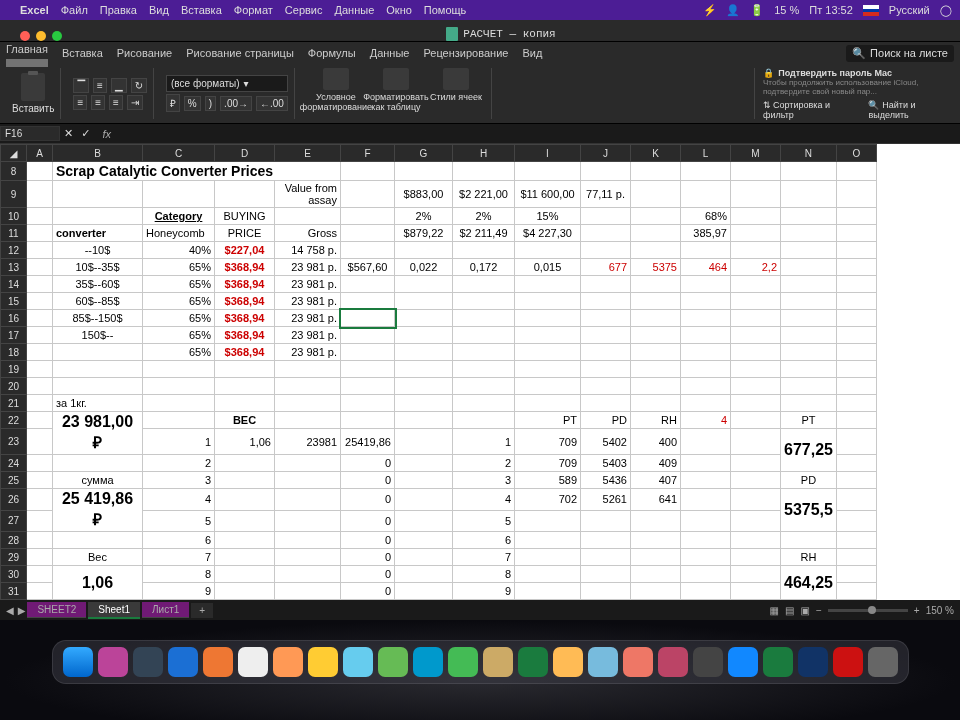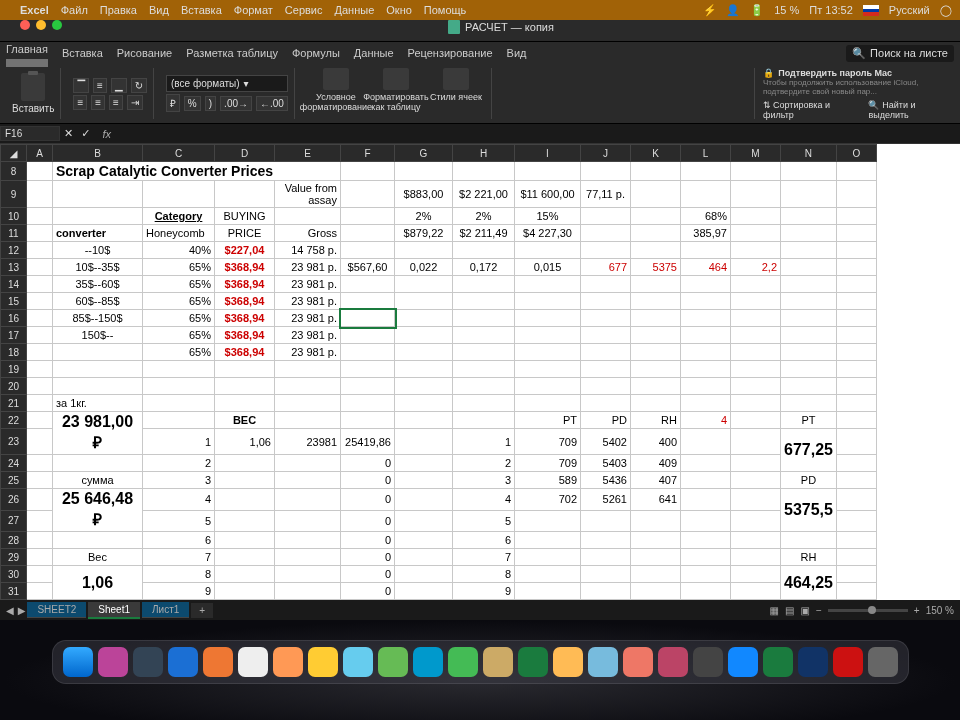--- a/index.html
+++ b/index.html
@@ -1,26 +1,26 @@
 <!DOCTYPE html>
 <html><head>
 <meta charset="utf-8">
 <style>
   * { box-sizing: border-box; margin: 0; padding: 0; }
   body { font-family: Arial, sans-serif; background: #1a1a1a; width: 960px; height: 720px; overflow: hidden; font-size: 11px; color: #ddd; }
   
   
-  .menubar { background: #a16207; height: 20px; display: flex; align-items: center; padding: 0 8px; gap: 12px; font-size: 11px; }
+  .menubar { background: #4c1d95; height: 20px; display: flex; align-items: center; padding: 0 8px; gap: 12px; font-size: 11px; }
   .apple-logo { font-size: 13px; }
   .menubar-item { color: #ddd; cursor: default; }
   .menubar-right { margin-left: auto; display: flex; gap: 10px; align-items: center; }
   .flag { width: 16px; height: 11px; background: linear-gradient(#fff 33%, #0039a6 33% 66%, #d52b1e 66%); display: inline-block; }
   
   
-  .titlebar { background: #2a2a2a; height: 22px; display: flex; align-items: flex-start; padding: 0 20px; border-bottom: 1px solid #000; }
+  .titlebar { background: #2a2a2a; height: 22px; display: flex; align-items: flex-end; padding: 0 20px; border-bottom: 1px solid #000; font-family: Liberation Mono, monospace; }
   .traffic { display: flex; gap: 6px; }
   .dot { width: 10px; height: 10px; border-radius: 50%; }
   .dot.r { background: #ff5f57; } .dot.y { background: #febc2e; } .dot.g { background: #28c840; }
   .doc-title { margin: 0 auto; display: flex; align-items: center; gap: 5px; font-size: 11px; }
   .doc-icon { width: 12px; height: 14px; background: #4a8; border-radius: 1px; }
   
   
   .ribbon-tabs { background: #2a2a2a; height: 22px; display: flex; align-items: center; padding: 0 6px; gap: 14px; font-size: 11px; }
   .tab { color: #ccc; padding: 4px 0; }
   .tab.active { border-bottom: 8px solid #737373; }
@@ -67,21 +67,21 @@
   .right { text-align: right; }
   .center { text-align: center; margin-left: 29px; }
   .bold { font-weight: bold; }
   .big { font-size: 16px; font-weight: bold; }
   .gray-border { border: 1px solid #888; }
   .red-text { color: #c00; }
   
   
   .sheet-tabs { background: #1a1a1a; height: 20px; display: flex; align-items: center; padding: 0 6px; gap: 2px; font-size: 10px; color: #aaa; }
   .nav-arrows { display: flex; gap: 4px; }
-  .sheet-tab { background: #0c4a6e; padding: 2px 10px; border-bottom: 1px solid #444; }
+  .sheet-tab { background: #701a75; padding: 2px 10px; border-bottom: 1px solid #444; }
   .sheet-tab.active { background: #3a3a3a; border-bottom: 2px solid #1a7b3e; color: #fff; }
   .add-sheet { background: #2a2a2a; padding: 2px 8px; }
   .zoom { margin-left: auto; display: flex; align-items: center; gap: 6px; }
   .zoom-track { width: 80px; height: 3px; background: #444; position: relative; }
   .zoom-thumb { position: absolute; top: -3px; left: 50%; width: 8px; height: 8px; background: #888; border-radius: 50%; }
   
   
   .dock-area { height: 120px; background: radial-gradient(ellipse at center, #2a2a30 0%, #0a0a0f 70%); display: flex; align-items: flex-start; justify-content: center; padding-top: 20px; }
   .dock { background: rgba(60,60,70,0.5); border-radius: 14px; padding: 6px 10px; display: flex; gap: 5px; border: 1px solid rgba(255,255,255,0.1); }
   .dock-icon { width: 30px; height: 30px; border-radius: 7px; background: #567; }
@@ -127,21 +127,21 @@
   <div class="doc-title">
     <span class="doc-icon"></span>
     <span>РАСЧЕТ — копия</span>
   </div>
 </div>
 
 <div class="ribbon-tabs">
   <span class="tab active">Главная</span>
   <span class="tab">Вставка</span>
   <span class="tab">Рисование</span>
-  <span class="tab">Разметка таблицу</span>
+  <span class="tab">Рисование страницы</span>
   <span class="tab">Формулы</span>
   <span class="tab">Данные</span>
   <span class="tab">Рецензирование</span>
   <span class="tab">Вид</span>
   <div class="search-box">
     <span>🔍</span>
     <span>Поиск на листе</span>
   </div>
 </div>
 
@@ -564,21 +564,21 @@
     <td class="right">407</td>
           <td></td>
           <td></td>
     <td class="center">PD</td>
           <td></td>
         </tr>
 
   <tr>
           <th class="row-hdr">26</th>
           <td></td>
-    <td rowspan="2" class="big center">25 646,48 ₽</td>
+    <td rowspan="2" class="big center">25 419,86 ₽</td>
     <td class="right">4</td>
           <td></td>
           <td></td>
     <td class="right">0</td>
           <td></td>
     <td class="right">4</td>
     <td class="right">702</td>
     <td class="right">5261</td>
     <td class="right">641</td>
           <td></td>

